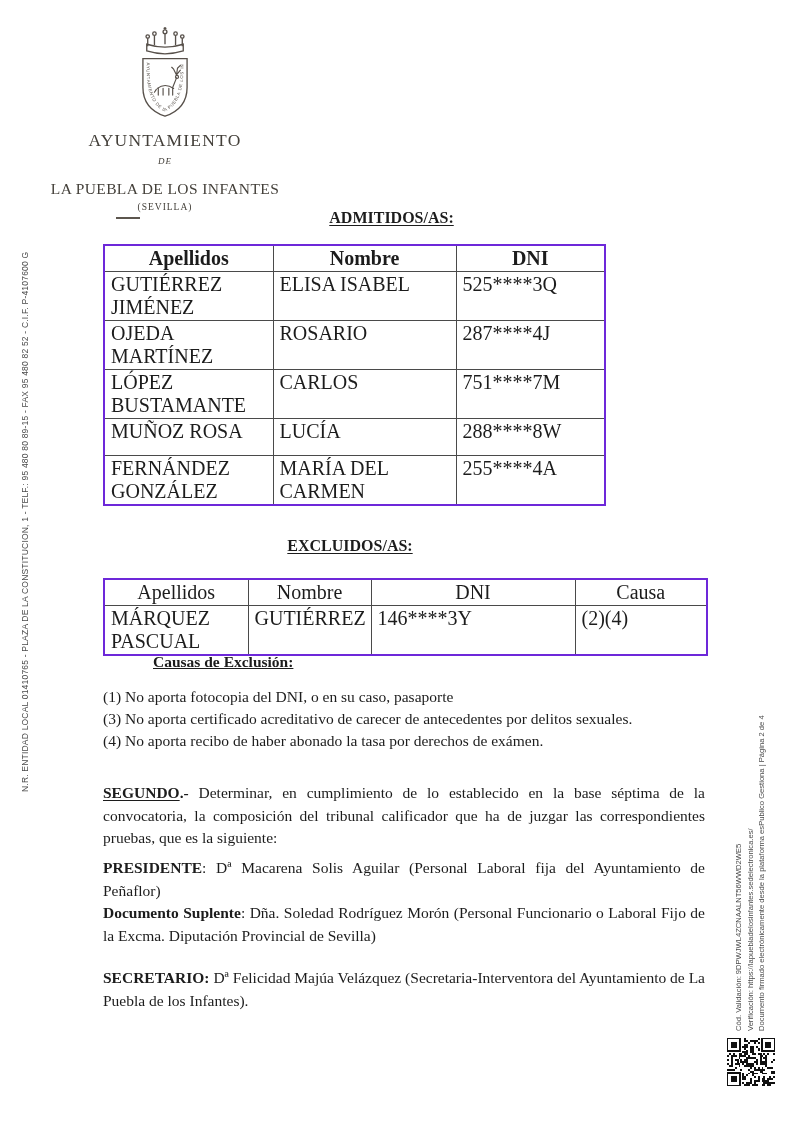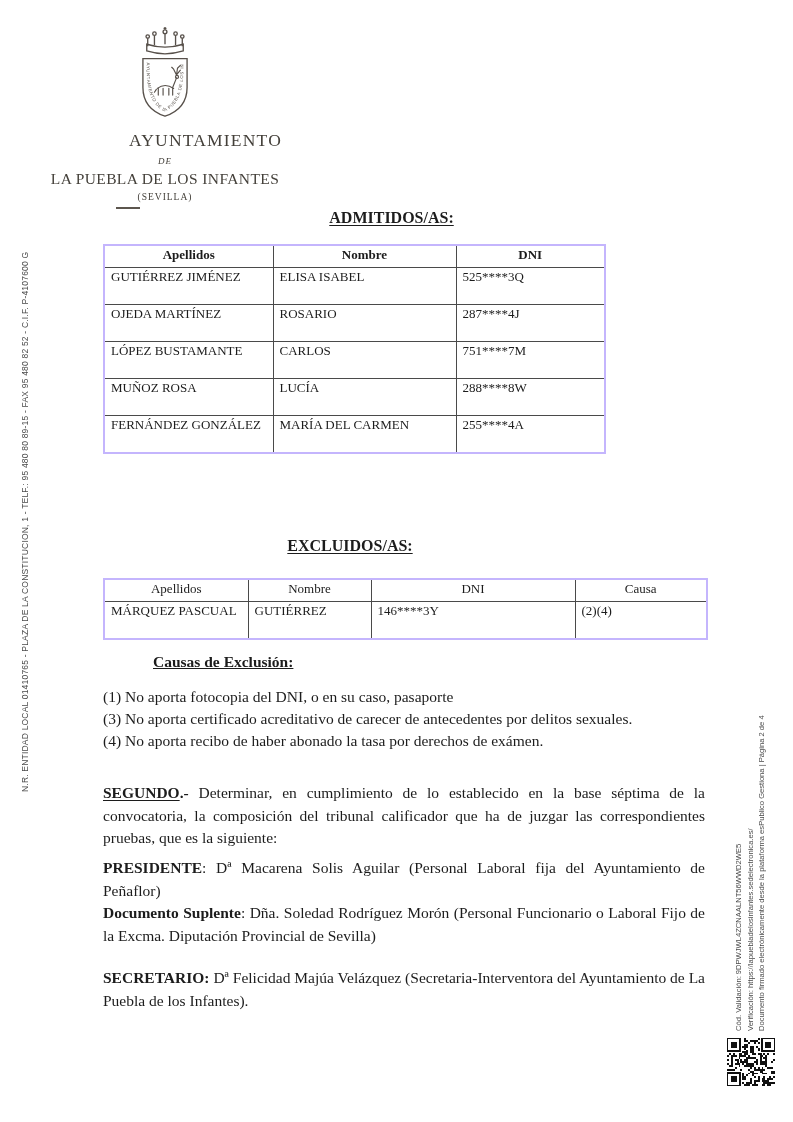--- a/index.html
+++ b/index.html
@@ -12,31 +12,31 @@
     position:absolute;transform:rotate(-90deg);transform-origin:left top;
     font-family:"Liberation Sans","DejaVu Sans",sans-serif;color:#4a4a4a;
     white-space:nowrap;
   }
   .left-margin{left:20px;top:792px;width:556px;font-size:8.5px;letter-spacing:.2px;}
   .right-margin{left:733px;top:1031px;width:345px;font-size:7.6px;line-height:11.5px;}
   .right-margin span{display:block;}
   
   .header{position:absolute;left:48px;top:24px;width:234px;text-align:center;color:#44403a;}
   .crest{display:block;margin:0 auto;}
-  .org1{font-size:17.5px;letter-spacing:1.2px;margin-top:6px;text-align:right;}
+  .org1{font-size:17.5px;letter-spacing:1.2px;margin-top:6px;}
   .org2{font-size:9px;letter-spacing:1px;margin-top:5px;font-style:italic;}
-  .org3{font-size:15.5px;letter-spacing:.4px;margin-top:4px;}
+  .org3{font-size:15.5px;letter-spacing:.4px;margin-top:14px;}
   .org4{font-size:9.5px;letter-spacing:1px;margin-top:4px;}
   .header-rule{width:24px;border-top:2px solid #5c564e;margin:5px 0 0 68px;height:0;}
   
   .sect-title{position:absolute;font-weight:bold;font-size:16px;text-align:center;}
   .sect-title u{text-underline-offset:2px;}
   
   table.doc{position:absolute;border-collapse:collapse;table-layout:fixed;
-    font-size:13px;border:2px solid #c4b5fd;}
+    font-size:20px;border:2px solid #6d28d9;}
   table.doc th,table.doc td{border:1px solid #4a4a4a;padding:1px 6px;vertical-align:top;
     overflow:hidden;}
   table.doc th{text-align:center;height:19px;font-weight:bold;}
   table.doc.plain-head th{font-weight:normal;}
   table.doc td{height:34px;text-align:left;}
   td.center{text-align:center;}
   
   .causes-title{position:absolute;left:153px;top:653px;font-weight:bold;font-size:15.5px;}
   .cause-list{position:absolute;left:103px;top:686px;font-size:15.5px;line-height:22px;}
   .para{position:absolute;left:103px;width:602px;font-size:15.5px;line-height:22.5px;

